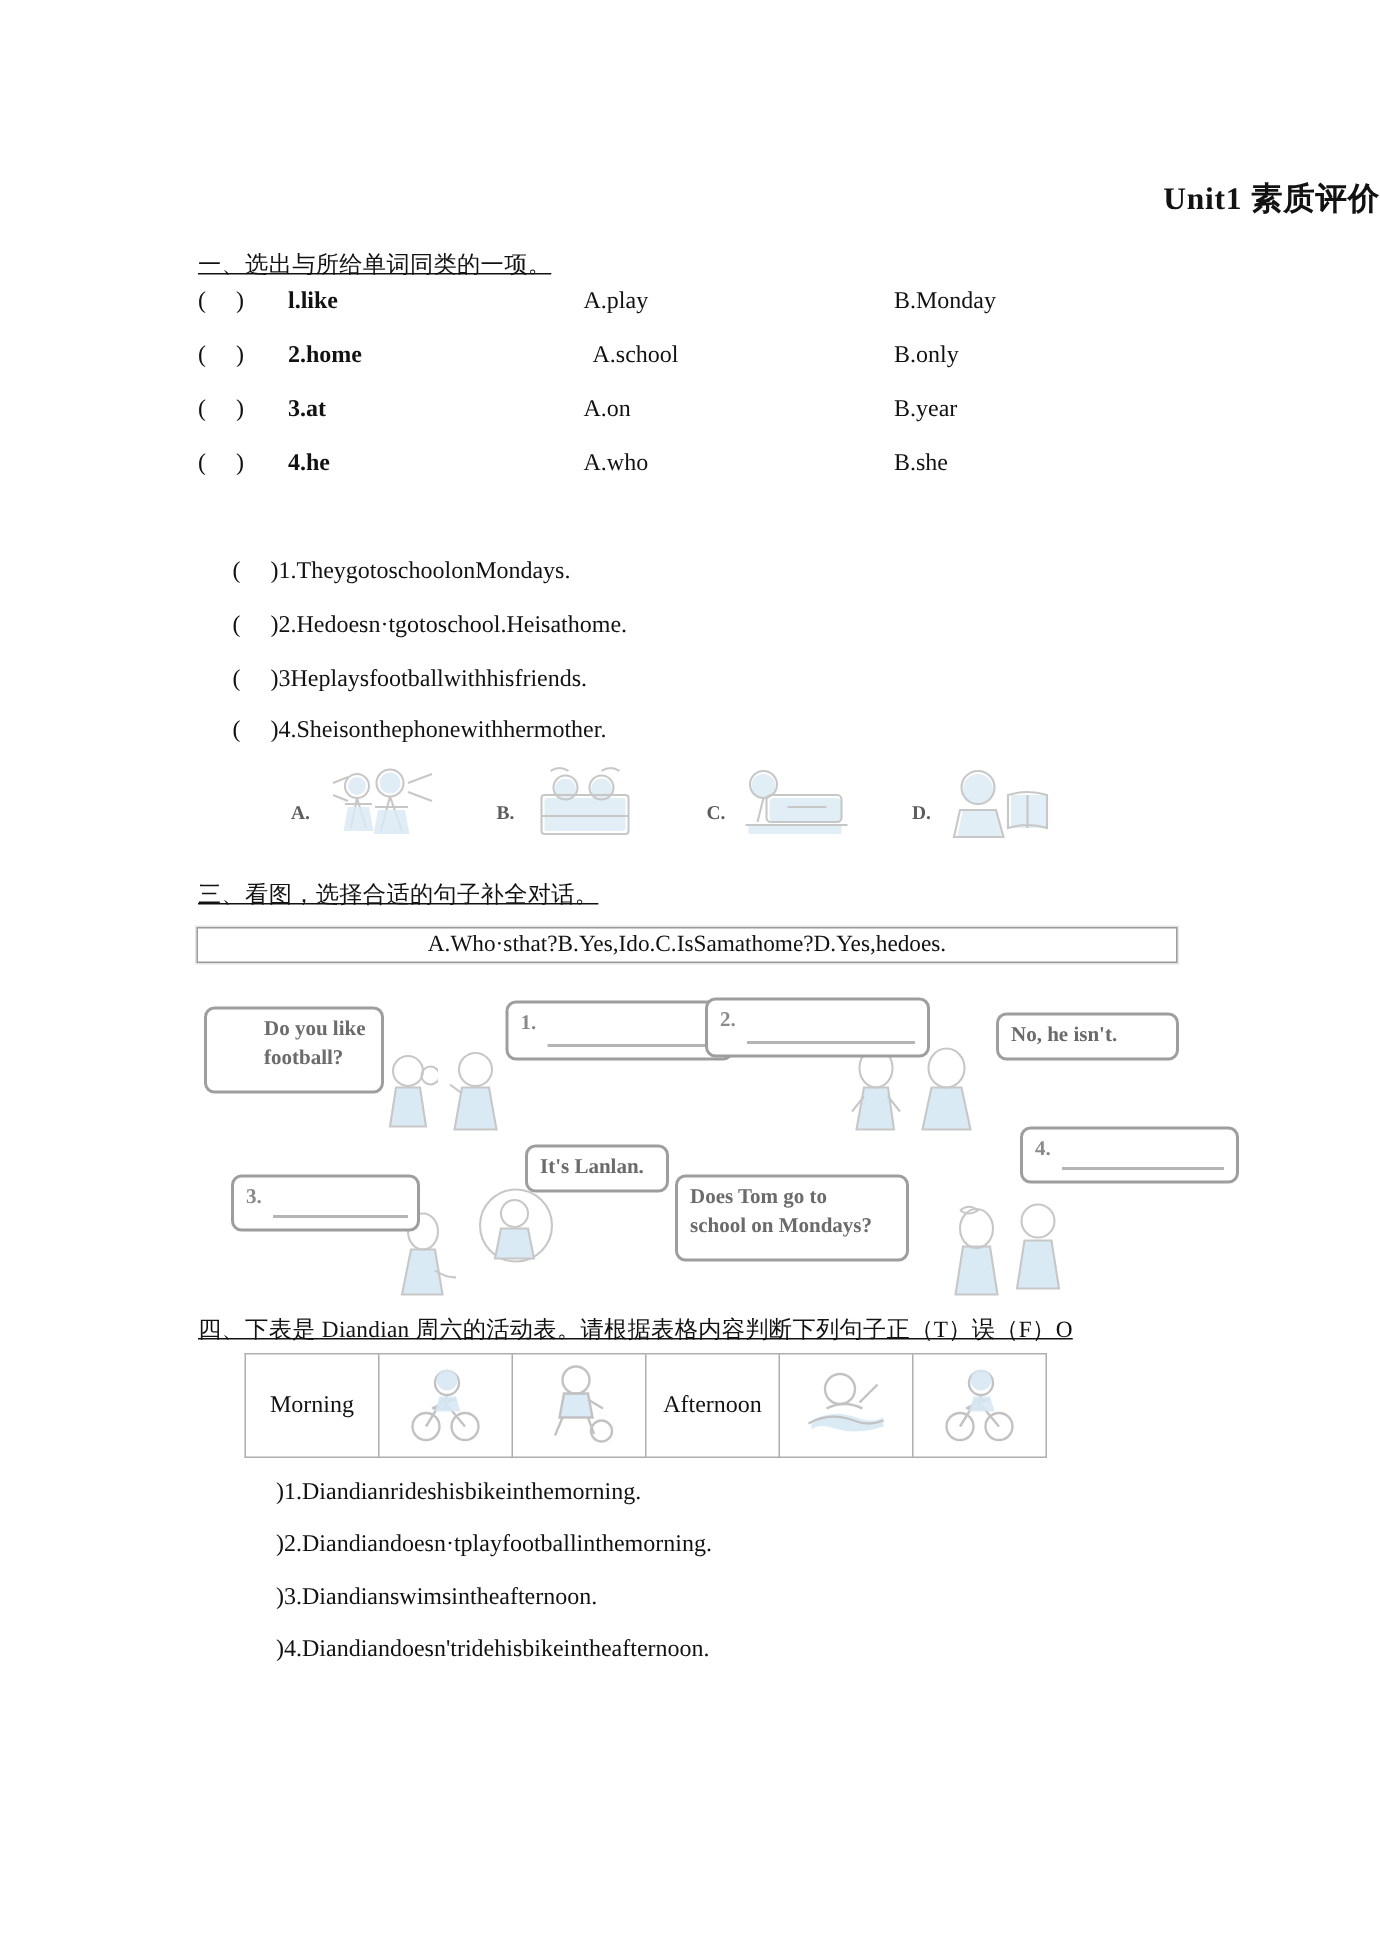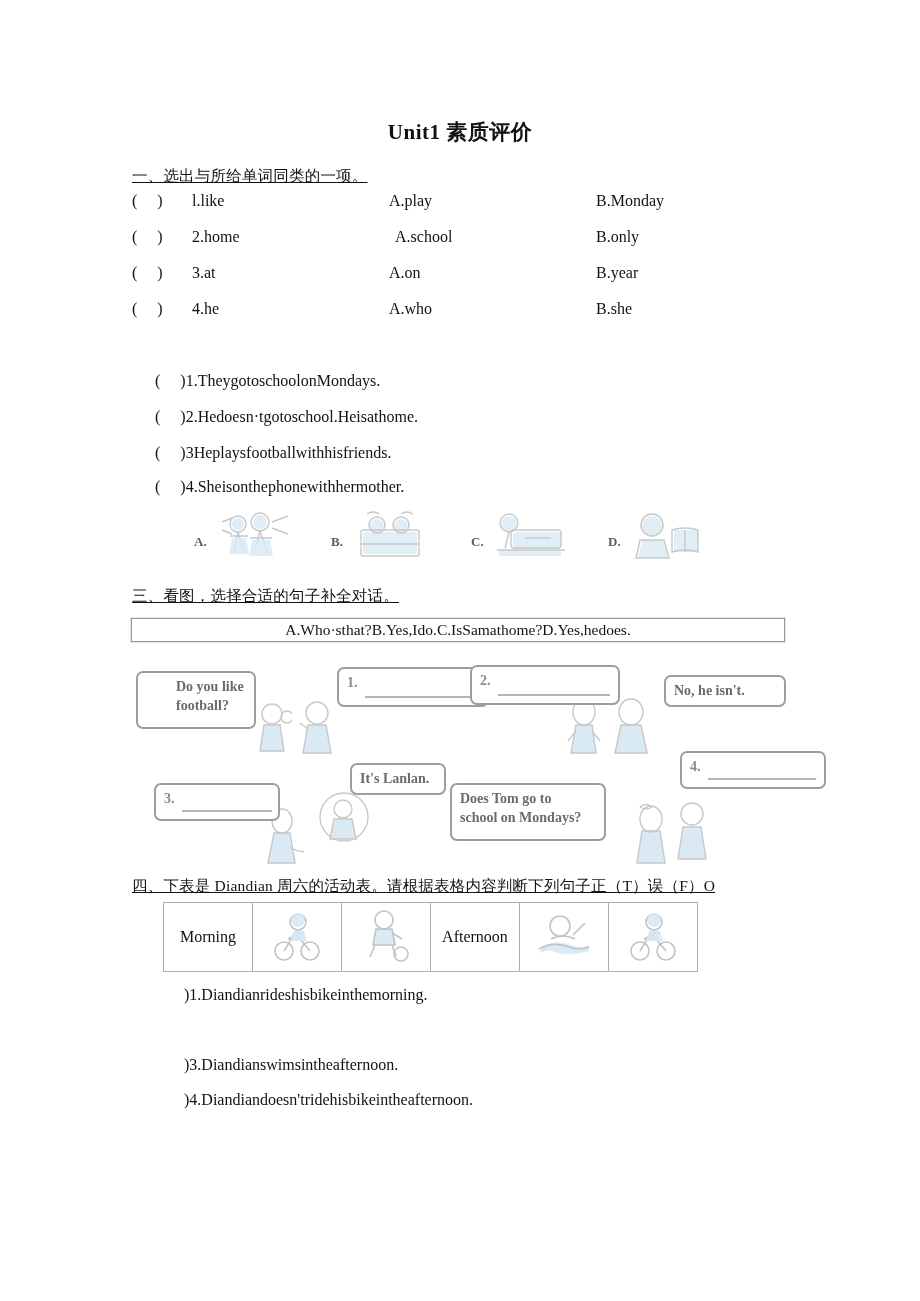--- a/index.html
+++ b/index.html
@@ -22,21 +22,21 @@
     width: 920px;
     height: 1301px;
     background: #fff;
   }
 
   
   .doc-title {
     position: absolute;
     left: 0; top: 118px;
     width: 920px;
-    text-align: center;
+    text-align: right;
     font-size: 21px;
     font-weight: bold;
     letter-spacing: 0.5px;
   }
 
   
   .sec-heading {
     position: absolute;
     left: 132px;
     font-size: 15.5px;
@@ -55,20 +55,21 @@
   }
   .q1-row .paren {
     position: absolute;
     left: 0; top: 0;
     white-space: pre;
   }
   .q1-row .stem {
     position: absolute;
     top: 0;
     white-space: nowrap;
+    font-weight: bold;
   }
   .q1-row .opta {
     position: absolute;
     top: 0;
     white-space: nowrap;
   }
   .q1-row .optb {
     position: absolute;
     left: 464px; top: 0;
     white-space: nowrap;
@@ -514,20 +515,23 @@
           </g>
         </svg>
       </td>
     </tr>
   </tbody>
     </table>
 
   <div class="q4-row" style="top:986px">
     <span>)</span><span>1.Diandianrideshisbikeinthemorning.</span>
   </div>
+  <div class="q4-row" style="top:1021px">
+    <span>)</span><span>2.Diandiandoesn·tplayfootballinthemorning.</span>
+  </div>
   <div class="q4-row" style="top:1056px">
     <span>)</span><span>3.Diandianswimsintheafternoon.</span>
   </div>
   <div class="q4-row" style="top:1091px">
     <span>)</span><span>4.Diandiandoesn'tridehisbikeintheafternoon.</span>
   </div>
 
 </div>
 
 </body></html>

